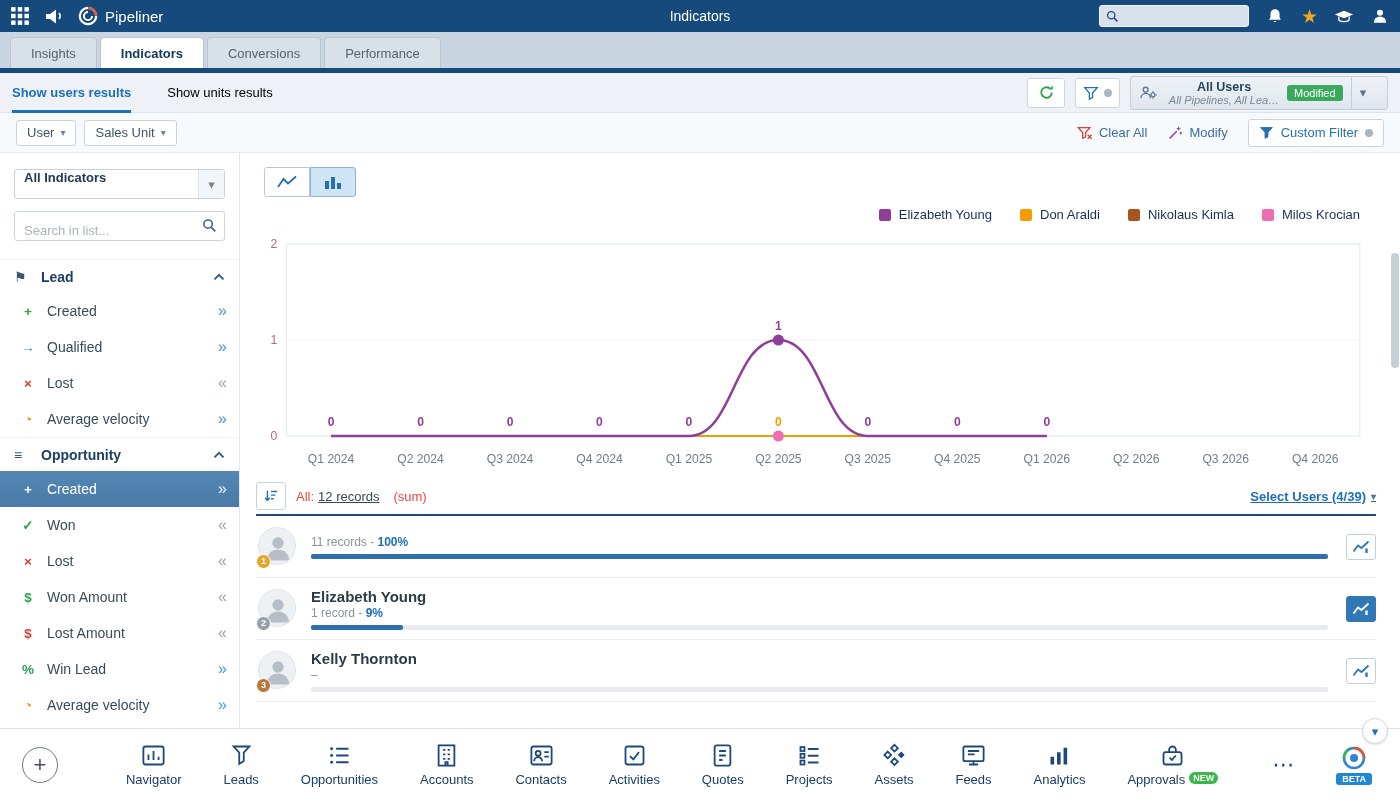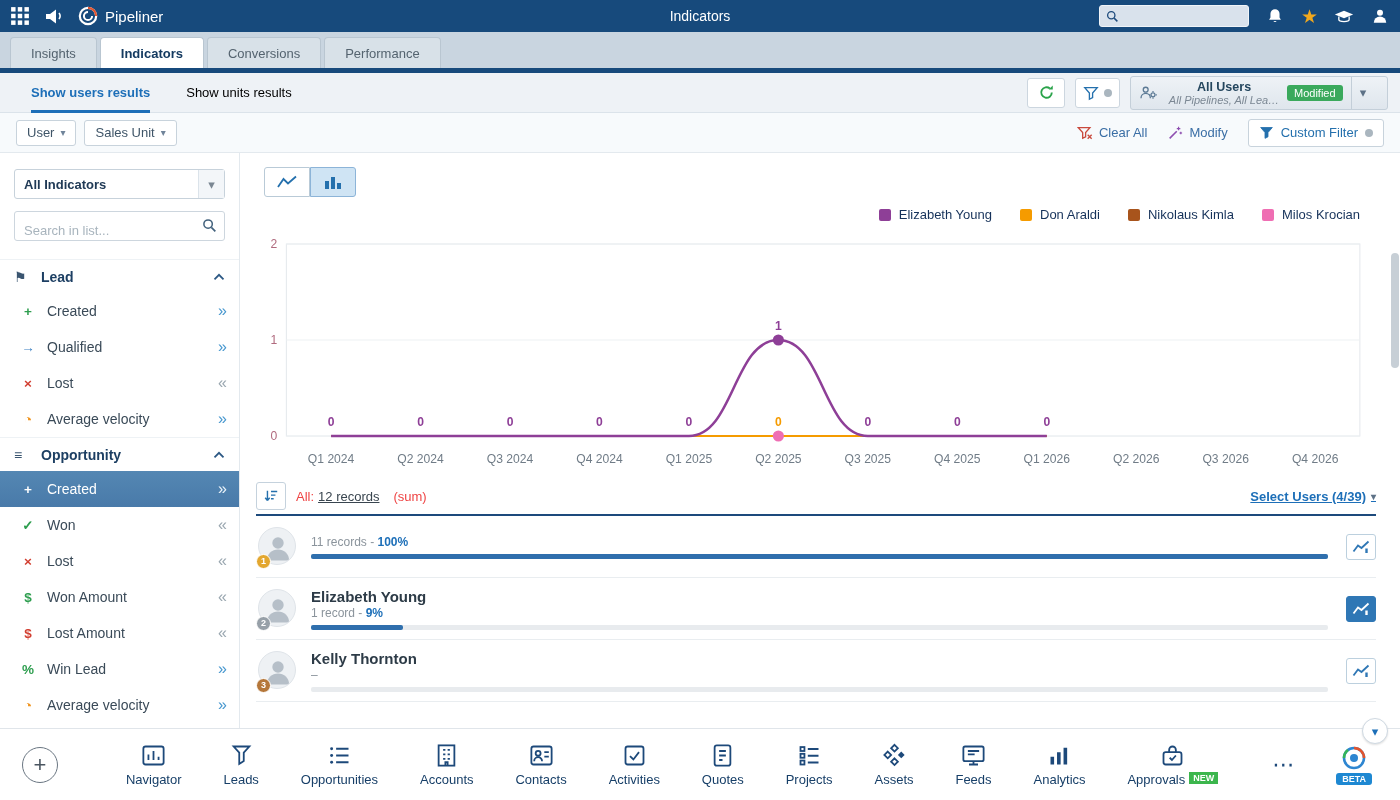--- a/index.html
+++ b/index.html
@@ -17,21 +17,21 @@
   .tb-search input { border:none; outline:none; background:transparent; width:120px; font-size:12px; color:#21476e; }
   .star-glyph { color:#f0a81e; font-size:19px; line-height:1; cursor:pointer; }
 
   
   .tabstrip { height:36px; background:#c9d5e0; display:flex; align-items:flex-end; padding-left:10px; }
   .tab { height:31px; line-height:31px; padding:0 20px; background:#d8e1e8; border:1px solid #b9c6d1; border-bottom:none; border-radius:4px 4px 0 0; margin-right:3px; color:#54636f; font-size:13px; cursor:pointer; }
   .tab.active { background:#fff; color:#143a60; font-weight:bold; }
   .navband { height:5px; background:#174a7c; }
 
   
-  .subtoolbar { height:40px; background:#eef2f6; border-bottom:1px solid #dbe3ea; display:flex; align-items:center; padding:0 12px 0 31px; }
+  .subtoolbar { height:40px; background:#eef2f6; border-bottom:1px solid #dbe3ea; display:flex; align-items:center; padding:0 12px 0 12px; }
   .subtab { position:relative; height:40px; line-height:40px; margin-right:36px; font-size:13px; color:#000000; cursor:pointer; }
   .subtab.active { color:#1d6fb8; font-weight:bold; }
   .subtab.active::after { content:""; position:absolute; left:0; right:0; bottom:0; height:3px; background:#1d6fb8; }
   .subtb-right { margin-left:auto; display:flex; align-items:center; gap:10px;text-align:center; }
   .sq-btn { height:30px; min-width:38px; background:#fff; border:1px solid #ccd6df; border-radius:3px; display:flex; align-items:center; justify-content:center; gap:5px; cursor:pointer; padding:0 7px; }
   .gray-dot { width:8px; height:8px; border-radius:50%; background:#aab6bf; display:inline-block; }
   .profile-panel { display:flex; align-items:center; height:34px; width:258px; background:linear-gradient(#eef2f6,#dfe6ed); border:1px solid #c4cfd9; border-radius:3px; cursor:pointer; padding-left:8px; }
   .pp-text { margin-left:7px; width:118px; overflow:hidden; }
   .pp-title { font-size:12.5px; font-weight:bold; color:#24465e; white-space:nowrap; }
   .pp-sub { font-size:11px; font-style:italic; color:#7c8894; white-space:nowrap; overflow:hidden; text-overflow:ellipsis; }
@@ -41,21 +41,21 @@
   
   .filterrow { height:40px; background:#f7fafc; border-bottom:1px solid #e3e9ee; display:flex; align-items:center; padding:0 16px; }
   .pill { height:26px; background:#fff; border:1px solid #c8d3dc; border-radius:3px; display:inline-flex; align-items:center; gap:6px; padding:0 10px; font-size:13px; color:#3f5568; margin-right:8px; cursor:pointer; }
   .pill .caret { font-size:10px; color:#70849a; }
   .fr-right { margin-left:auto; display:flex; align-items:center; gap:20px; }
   .link-ctl { display:inline-flex; align-items:center; gap:6px; color:#3a6ea5; font-size:13px; cursor:pointer; }
   .cf-pill { height:28px; background:#fff; border:1px solid #c8d3dc; border-radius:3px; display:inline-flex; align-items:center; gap:7px; padding:0 10px; color:#2470ad; font-size:13px; cursor:pointer; }
 
   
   .sidebar { position:absolute; left:0; top:153px; bottom:72px; width:240px; background:#fff; border-right:1px solid #e3e9ee; padding-top:16px; overflow:hidden; }
-  .indicator-select { margin:0 14px; height:30px; border:1px solid #c7d2db; border-radius:3px; display:flex; align-items:center; cursor:pointer; background:#fff;gap:46px; }
+  .indicator-select { margin:0 14px; height:30px; border:1px solid #c7d2db; border-radius:3px; display:flex; cursor:pointer; background:#fff;gap:46px; }
   .is-label { flex:1; padding-left:9px; font-weight:bold; font-size:13px; color:#203a56; }
   .is-chev { width:26px; height:100%; border-left:1px solid #dbe3ea; display:flex; align-items:center; justify-content:center; color:#7b8793; background:#f3f6f9; }
   .sb-search { margin:12px 14px 0; position:relative; }
   .sb-search input { width:100%; height:30px; border:1px solid #cdd6de; border-radius:3px; padding:8px 30px 0 9px; font-size:13px; color:#33414d; outline:none; }
   .sb-search input::placeholder { color:#a8b4bd; }
   .sb-search svg { position:absolute; right:8px; top:7px; }
   #sidebar-list { margin-top:18px; }
   .sb-section { height:34px; display:flex; align-items:center; padding:0 14px 0 14px; border-top:1px solid #eef2f5; cursor:pointer; }
   .sb-sec-icon { width:18px; font-size:14px; }
   .sb-sec-label { margin-left:9px; font-weight:bold; font-size:14px; color:#1d3f63; flex:1; }
@@ -106,21 +106,21 @@
   
   .bottombar { position:absolute; left:0; right:0; bottom:0; height:72px; background:#fff; border-top:1px solid #e0e5ea; display:flex; align-items:center; z-index:5; }
   .plus-btn { width:36px; height:36px; border-radius:50%; border:1.5px solid #6a7682; color:#4a5560; font-size:22px; display:flex; align-items:center; justify-content:center; margin-left:22px; cursor:pointer; }
   .nav-center { flex:1; display:flex; justify-content:space-evenly; align-items:center; margin:0 12px 0 26px; }
   .nav-item { display:flex; flex-direction:column; align-items:center; cursor:pointer; }
   .nav-item svg { width:27px; height:27px; }
   .nav-svg * { stroke:#1d497a; stroke-width:1.6; fill:none; }
   .nav-svg .f { fill:#1d497a; stroke:none; }
   .nav-label-row { display:flex; align-items:flex-start; gap:4px; margin-top:3px; }
   .nav-label { font-size:13px; color:#173f68; }
-  .nav-badge { background:#3cb64d; color:#fff; font-size:9px; font-weight:bold; padding:1px 4px; border-radius:0; }
+  .nav-badge { background:#3cb64d; color:#fff; font-size:9px; font-weight:bold; padding:1px 4px; border-radius:6px; }
   .nav-more { font-size:22px; color:#1d497a; letter-spacing:2px; margin-right:40px; cursor:pointer; }
   .nav-ai { display:flex; flex-direction:column; align-items:center; margin-right:28px; cursor:pointer; }
   .beta-badge { background:#1e88d2; color:#fff; font-size:9px; font-weight:bold; padding:1px 6px; border-radius:3px; margin-top:2px; }
   .collapse-fab { position:absolute; right:12px; bottom:56px; width:26px; height:26px; border-radius:50%; background:#fff; border:1px solid #cfd9e2; color:#1d6fb8; display:flex; align-items:center; justify-content:center; font-size:13px; z-index:6; cursor:pointer; box-shadow:0 1px 2px rgba(0,0,0,.12); }
 
   .scrollbar { position:absolute; right:1px; top:158px; bottom:80px; width:8px; z-index:4; }
   .scroll-thumb { width:8px; height:115px; margin-top:95px; background:#c7cfd6; border-radius:4px; }
 </style>
 </head>
 <body>

